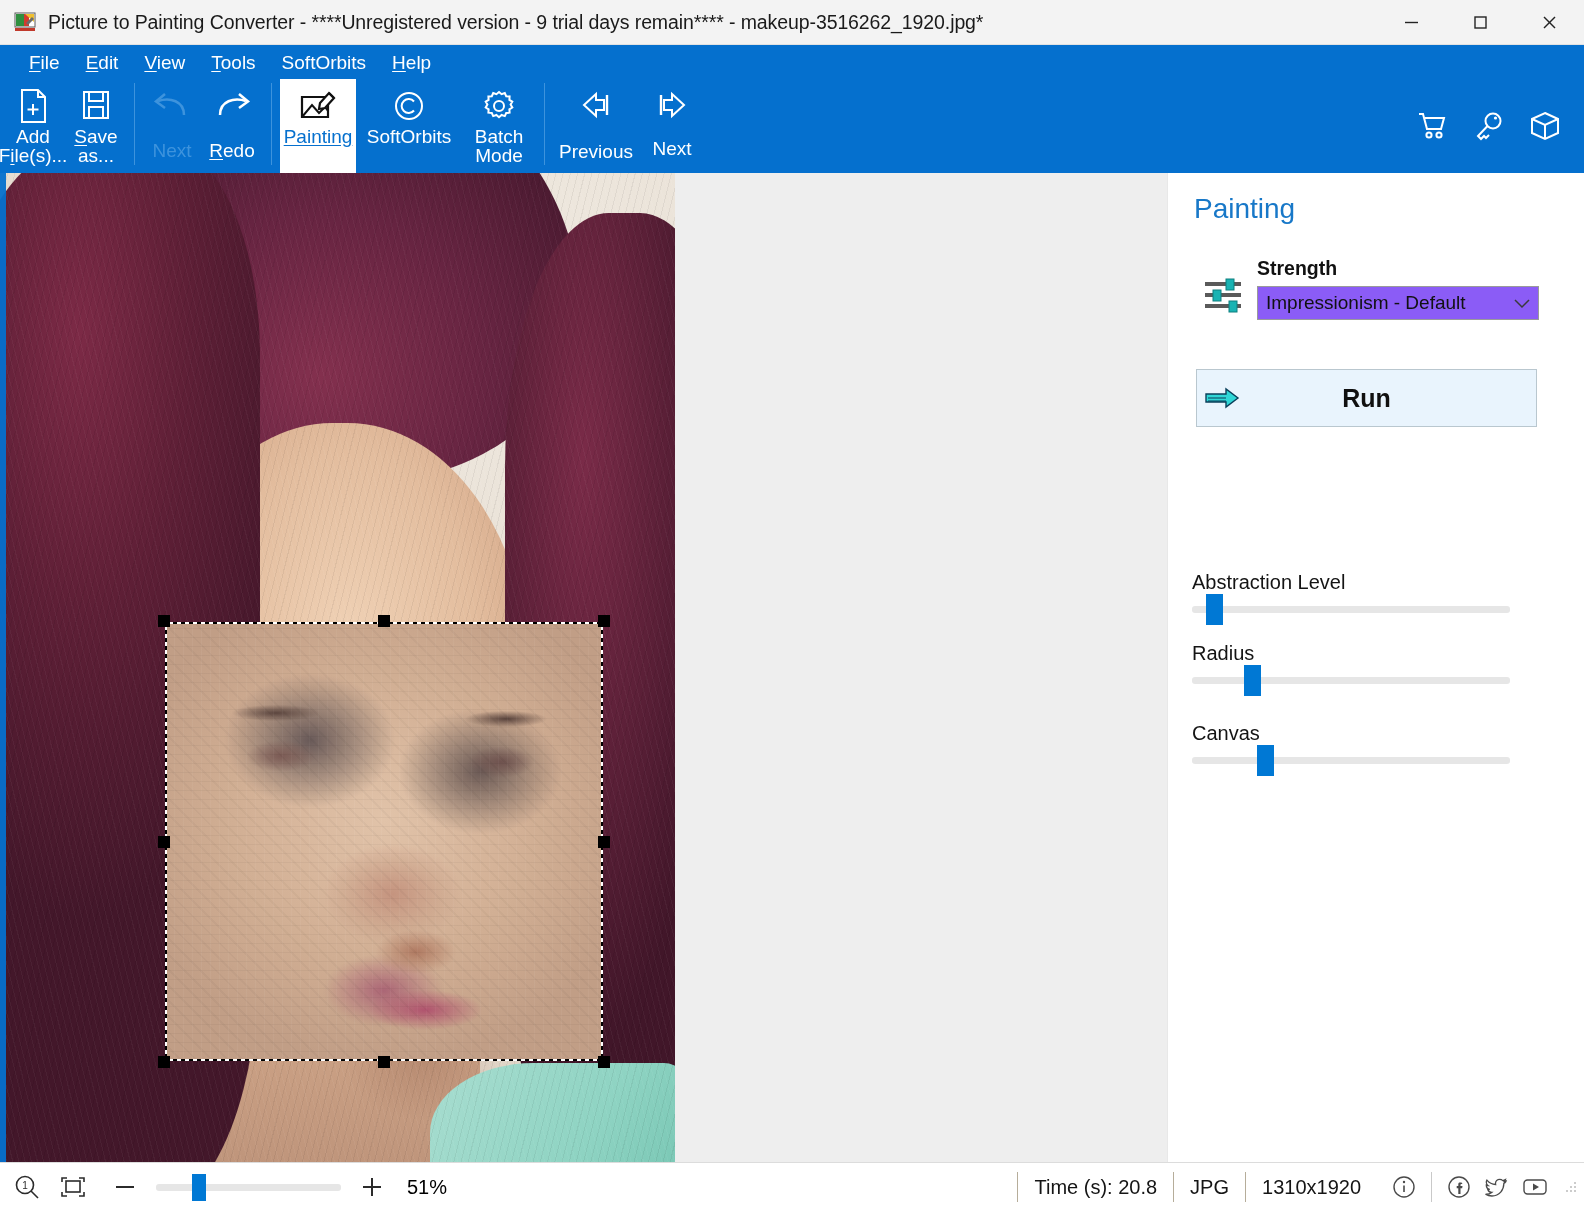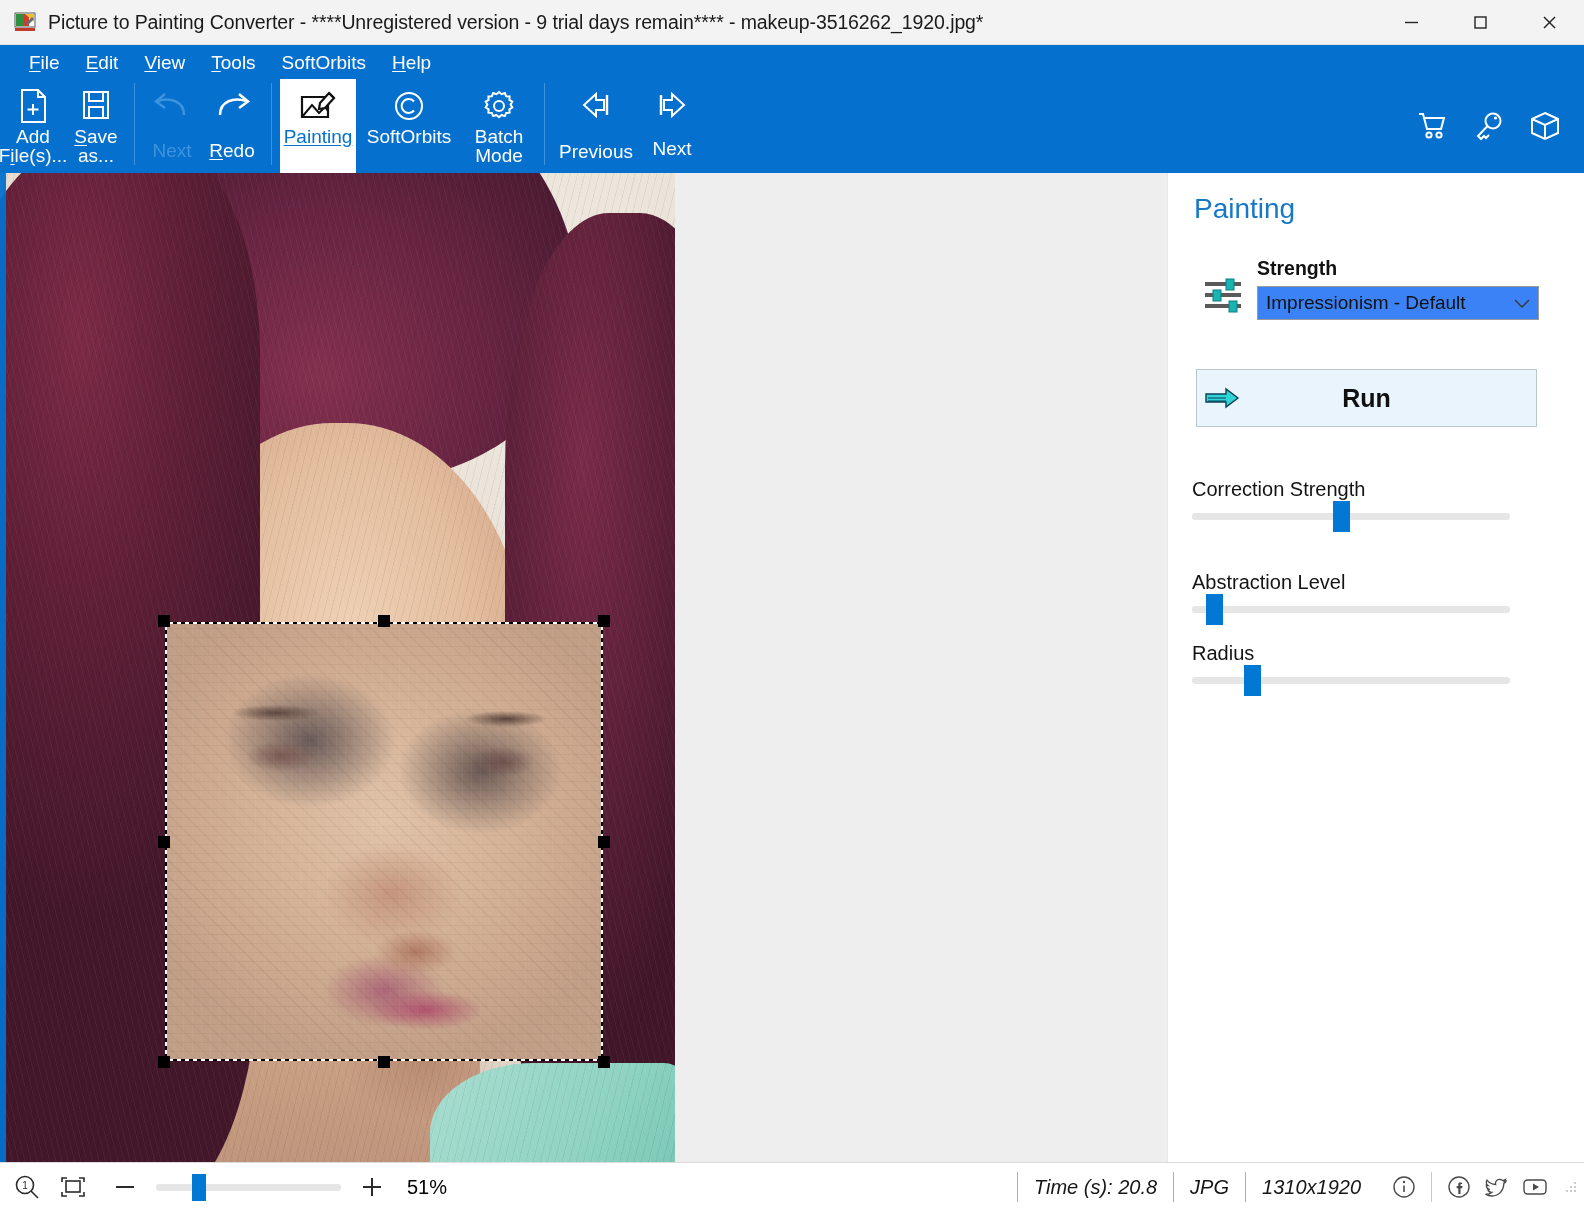--- a/index.html
+++ b/index.html
@@ -201,21 +201,21 @@
     position: absolute; left: 26px; top: 20px;
     font-size: 28px; color: #1878c8; font-weight: 400;
   }
   .presets-label {
     position: absolute; left: 89px; top: 84px;
     font-size: 19.5px; font-weight: bold; color: #111;
   }
   .sliders-icon { position: absolute; left: 33px; top: 100px; width: 44px; height: 44px; }
   .preset-select {
     position: absolute; left: 89px; top: 113px; width: 282px; height: 34px;
-    border: 1px solid #9a9a9a; background: #3b82f6;
+    border: 1px solid #9a9a9a; background: #8b5cf6;
     display: flex; align-items: center; padding: 0 8px;
     font-size: 19px; color: #111;
   }
   .preset-caret { margin-left: auto; color: #333; font-size: 15px; }
 
   .run-btn {
     position: absolute; left: 28px; top: 196px; width: 341px; height: 58px;
     background: #e9f4fd; border: 1px solid #b9c7cf;
     display: flex; align-items: center;
   }
@@ -245,21 +245,21 @@
   .sb-icon { width: 34px; height: 34px; display: flex; align-items: center; justify-content: center; color: #2b2b2b; }
   .zoom-track {
     position: relative; width: 185px; height: 7px; background: #e6e6e6; border-radius: 3px;
     margin: 0 14px;
   }
   .zoom-thumb { position: absolute; top: -10px; width: 14px; height: 27px; background: #0078d4; margin-left: -7px; }
   .zoom-pct { font-size: 20px; color: #000000; margin-left: 18px; }
   .sb-right { margin-left: auto; display: flex; align-items: center; height: 49px; }
   .sb-cell {
     font-size: 20px; color: #151515; padding: 0 16px;
-    border-left: 1px solid #b6ad9a; height: 30px; display: flex; align-items: center; white-space: nowrap; font-style: italic;
+    border-left: 1px solid #b6ad9a; height: 30px; display: flex; align-items: center; white-space: nowrap;
   }
   .sb-social { display: flex; align-items: center; gap: 4px; padding-left: 10px; padding-right: 12px; }
   .sb-sep { width: 1px; height: 30px; background: #c9c9c9; margin: 0 6px; }
   .grip { width: 14px; height: 14px; margin-right: 6px; opacity: 0.5; }
 </style>
 </head>
 <body>
 
 <div id="app">
 
@@ -509,41 +509,41 @@
       <span class="run-arrow">
         <svg width="40" height="24" viewBox="0 0 40 24">
           <path d="M2 8 h20 v-5 l12 9 -12 9 v-5 h-20 z" fill="#2fd6d6" stroke="#0a3f5a" stroke-width="1.4"></path>
           <line x1="4" y1="12" x2="22" y2="12" stroke="#0a3f5a" stroke-width="1"></line>
           <line x1="4" y1="15" x2="22" y2="15" stroke="#0a3f5a" stroke-width="1"></line>
         </svg>
       </span>
       <span class="run-label">Run</span>
     </div>
 
-    <div class="slider-group" style="top:305px;">
-      <div class="slider-label">Correction Strength</div>
-      <div class="track">
-        <div class="thumb" style="left:47%;"></div>
-      </div>
-    </div>
 
     <div class="slider-group" style="top:398px;">
       <div class="slider-label">Abstraction Level</div>
       <div class="track">
         <div class="thumb" style="left:7%;"></div>
       </div>
     </div>
 
     <div class="slider-group" style="top:469px;">
       <div class="slider-label">Radius</div>
       <div class="track">
         <div class="thumb" style="left:19%;"></div>
       </div>
     </div>
 
+    <div class="slider-group" style="top:549px;">
+      <div class="slider-label">Canvas</div>
+      <div class="track">
+        <div class="thumb" style="left:23%;"></div>
+      </div>
+    </div>
   </div>
 
   <div class="statusbar">
     <div class="sb-icon" style="margin-left:10px;">
       <svg width="28" height="28" viewBox="0 0 28 28">
         <circle cx="12" cy="12" r="8.5" fill="none" stroke="#2b2b2b" stroke-width="1.6"></circle>
         <line x1="18" y1="18" x2="25" y2="25" stroke="#2b2b2b" stroke-width="1.6"></line>
         <text x="12" y="16" font-size="10" text-anchor="middle" fill="#2b2b2b" font-family="Liberation Sans, sans-serif">1</text>
       </svg>
     </div>

